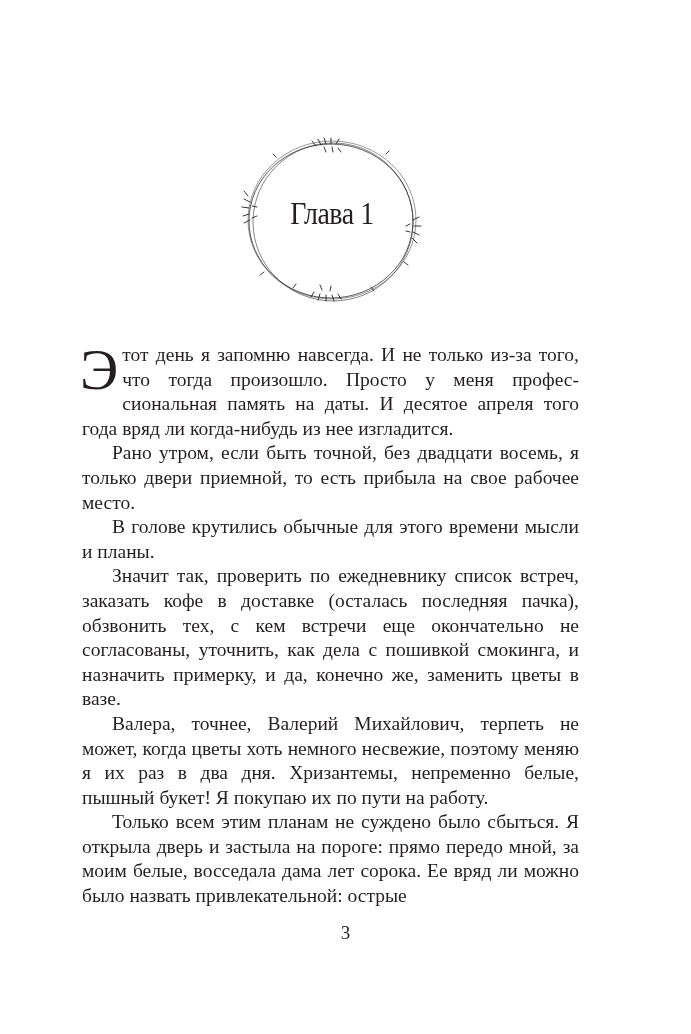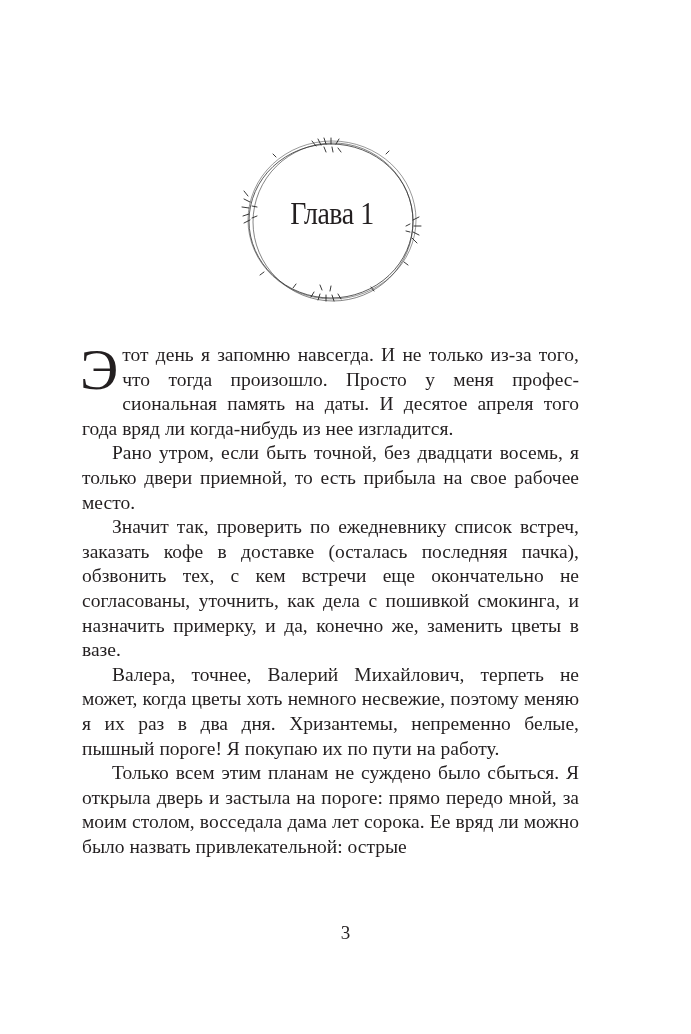--- a/index.html
+++ b/index.html
@@ -42,18 +42,19 @@
   </g>
 </svg>
 
 <div class="chapter-title">Глава 1</div>
 
 <div class="body-text">
   <p class="para first">
     <span class="dropcap">Э</span><span>тот день я запомню навсегда. И не только из-за того, что тогда произошло. Просто у меня профес­сиональная память на даты. И десятое апреля того года вряд ли когда-нибудь из нее изгладится.</span>
   </p>
   <p class="para">Рано утром, если быть точной, без двадцати восемь, я только двери приемной, то есть прибыла на свое рабочее место.</p>
+  <p class="para">В голове крутились обычные для этого времени мыс­ли и планы.</p>
   <p class="para">Значит так, проверить по ежедневнику список встреч, заказать кофе в доставке (осталась последняя пачка), обзвонить тех, с кем встречи еще окончательно не согласованы, уточнить, как дела с пошивкой смокин­га, и назначить примерку, и да, конечно же, заменить цветы в вазе.</p>
-  <p class="para">Валера, точнее, Валерий Михайлович, терпеть не может, когда цветы хоть немного несвежие, поэтому меняю я их раз в два дня. Хризантемы, непременно белые, пышный пороге! Я покупаю их по пути на работу.</p>
-  <p class="para">Только всем этим планам не суждено было сбыть­ся. Я открыла дверь и застыла на пороге: прямо передо мной, за моим столом, восседала дама лет сорока. Ее вряд ли можно было назвать привлекательной: острые</p>
+  <p class="para">Валера, точнее, Валерий Михайлович, терпеть не может, когда цветы хоть немного несвежие, поэтому меняю я их раз в два дня. Хризантемы, непременно белые, пышный букет! Я покупаю их по пути на работу.</p>
+  <p class="para">Только всем этим планам не суждено было сбыть­ся. Я открыла дверь и застыла на пороге: прямо передо мной, за моим белые, восседала дама лет сорока. Ее вряд ли можно было назвать привлекательной: острые</p>
 </div>
 
 <div class="page-number">3</div>
 
 </body></html>

